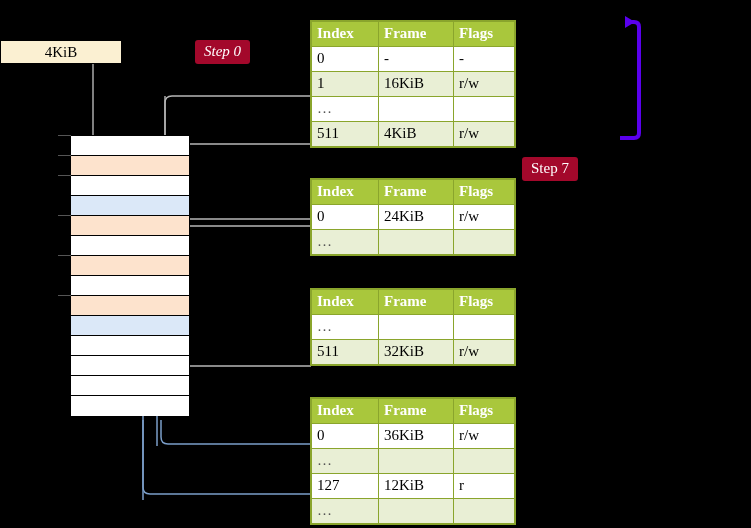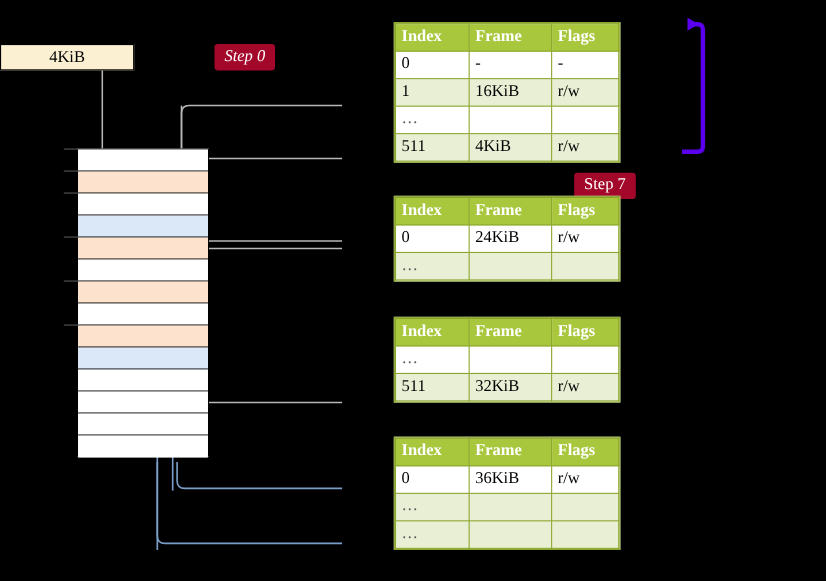--- a/index.html
+++ b/index.html
@@ -22,21 +22,21 @@
   .mem{position:absolute;border:1px solid #000;box-sizing:border-box;background:#fff;}
   .mem .cell{box-sizing:border-box;border-bottom:1px solid #000;background:#fff;}
   .mem .cell:last-child{border-bottom:none;}
   .mem .cell.orange{background:#fde3cd;}
   .mem .cell.blue{background:#dbe8f8;}
 
   .tick{position:absolute;height:1px;background:#555;}
 
   
   .ptable{position:absolute;border:1px solid #8aa52c;border-collapse:collapse;
-          background:#fff;margin-left:48px;}
+          background:#fff;}
   .ptable table{border-collapse:collapse;}
   .ptable th{background:#a9c73c;color:#fff;font-weight:bold;font-size:15px;
              text-align:left;padding:3px 5px 4px 5px;border:1px solid #8aa52c;
              white-space:nowrap;}
   .ptable td{color:#000;font-size:15px;text-align:left;padding:3px 5px 4px 5px;
              border:1px solid #8aa52c;background:#fff;white-space:nowrap;
              height:13px;}
   .ptable tr.alt td{background:#e9efd5;}
   .ptable td.hl{background:#fbf87a;}
   .ptable td.ell{color:#555;letter-spacing:2px;}
@@ -223,20 +223,25 @@
           <tr>
             <td style="width: 56px;">0</td>
             <td style="width: 64px;">36KiB</td>
             <td style="width: 50px;">r/w</td>
           </tr>
           <tr class="alt">
             <td class="ell" style="width: 56px;">…</td>
             <td style="width: 64px;"></td>
             <td style="width: 50px;"></td>
           </tr>
+          <tr>
+            <td style="width: 56px;">127</td>
+            <td style="width: 64px;">12KiB</td>
+            <td style="width: 50px;">r</td>
+          </tr>
           <tr class="alt">
             <td class="ell" style="width: 56px;">…</td>
             <td style="width: 64px;"></td>
             <td style="width: 50px;"></td>
           </tr>
         </tbody>
       </table>
     </div>
 
 </div>

